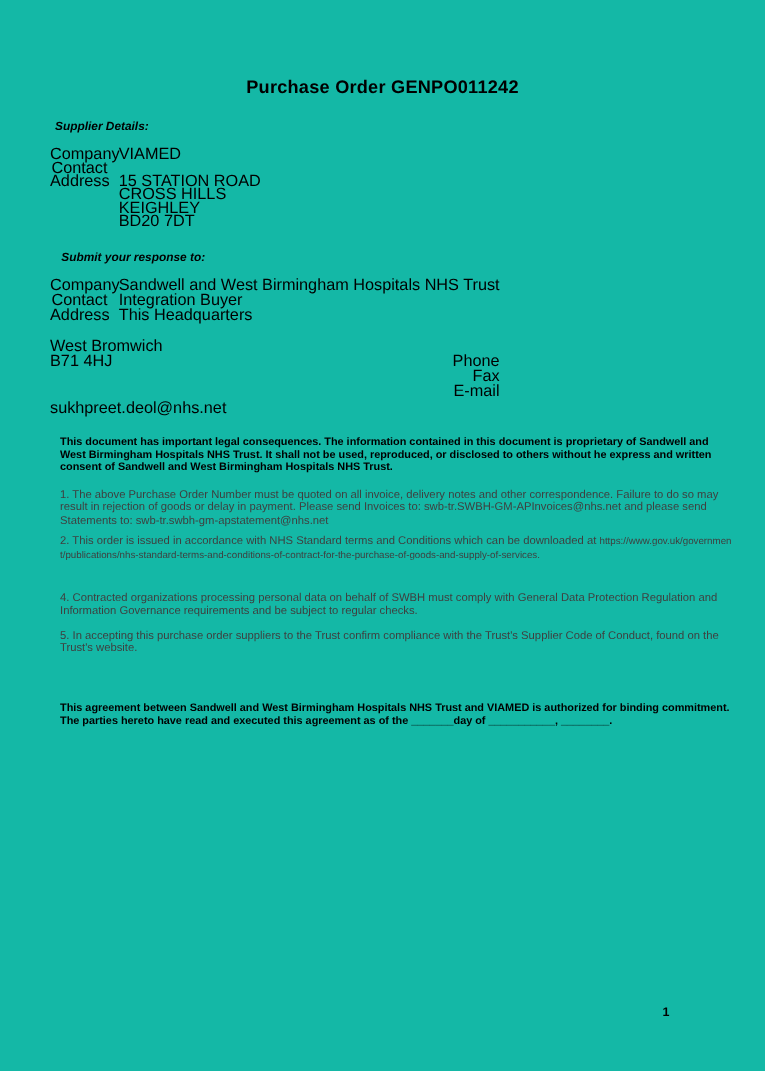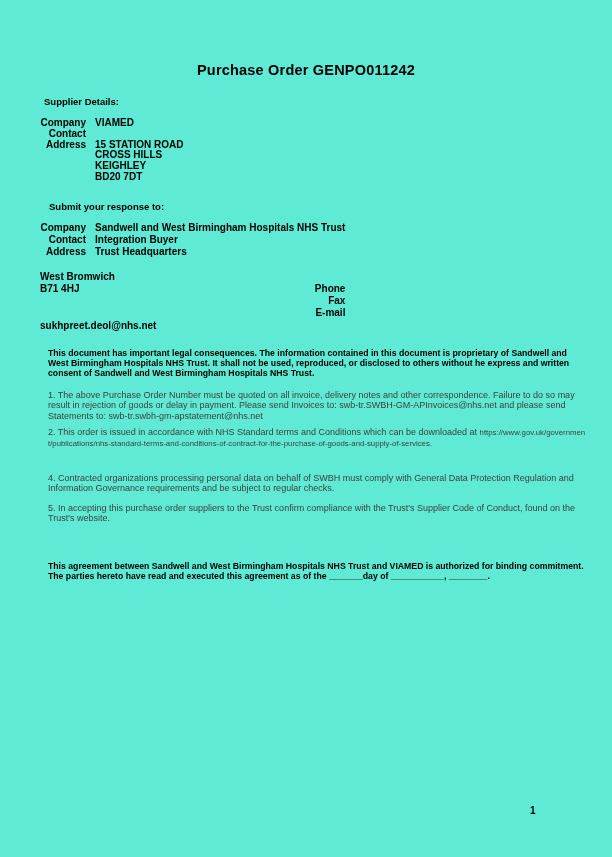--- a/index.html
+++ b/index.html
@@ -4,50 +4,51 @@
 <style>
   html, body {
     margin: 0;
     padding: 0;
     background: #ffffff;
   }
   .page {
     position: relative;
     width: 612px;
     height: 857px;
-    background: #5eead4;
+    background: #14b8a6;
     overflow: hidden;
     font-family: "Liberation Sans", "DejaVu Sans", sans-serif;
     color: #000000;
   }
   .doc-title {
     position: absolute;
     top: 62px;
     left: 0;
     width: 100%;
     text-align: center;
     font-size: 14.5px;
     font-weight: 700;
     letter-spacing: 0.2px;
   }
   .section-heading {
     position: absolute;
     font-size: 9.5px;
     font-weight: 700;
+    font-style: italic;
   }
   #supplier-heading { top: 96px; left: 44px; }
   #submit-heading   { top: 201px; left: 38px; margin-left: 11px; }
 
   .detail-grid {
     position: absolute;
     display: grid;
     grid-template-columns: 46px auto;
     column-gap: 9px;
-    font-size: 10px;
-    font-weight: 700;
+    font-size: 13px;
+    font-weight: 400;
     line-height: 10.8px;
     white-space: pre;
   }
   #supplier-grid { top: 118px; left: 40px; }
   #submit-grid   { top: 222px; left: 40px; line-height: 12.2px; }
   .detail-grid .lbl { text-align: right; }
   .detail-grid .lbl, .detail-grid .val { min-height: 10.8px; }
   #submit-grid .lbl, #submit-grid .val { min-height: 12.2px; }
 
   .para {
@@ -109,21 +110,21 @@
   </div>
 
   <div class="section-heading" id="submit-heading">Submit your response to:</div>
 
   <div class="detail-grid" id="submit-grid">
     <div class="lbl">Company</div>
     <div class="val">Sandwell and West Birmingham Hospitals NHS Trust</div>
     <div class="lbl">Contact</div>
     <div class="val">Integration Buyer</div>
     <div class="lbl">Address</div>
-    <div class="val">Trust Headquarters</div>
+    <div class="val">This Headquarters</div>
     <div class="lbl"></div>
     <div class="lbl"></div>
     <div class="val">West Bromwich</div>
     <div class="lbl"></div>
     <div class="val">B71 4HJ</div>
     <div class="lbl">Phone</div>
     <div class="val"></div>
     <div class="lbl">Fax</div>
     <div class="val"></div>
     <div class="lbl">E-mail</div>

